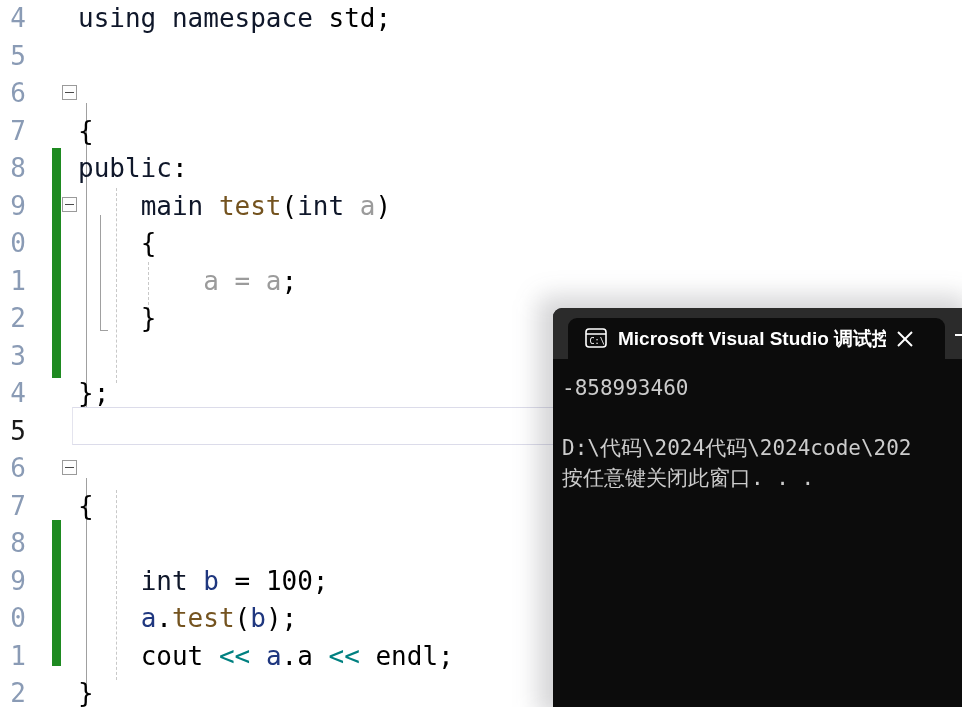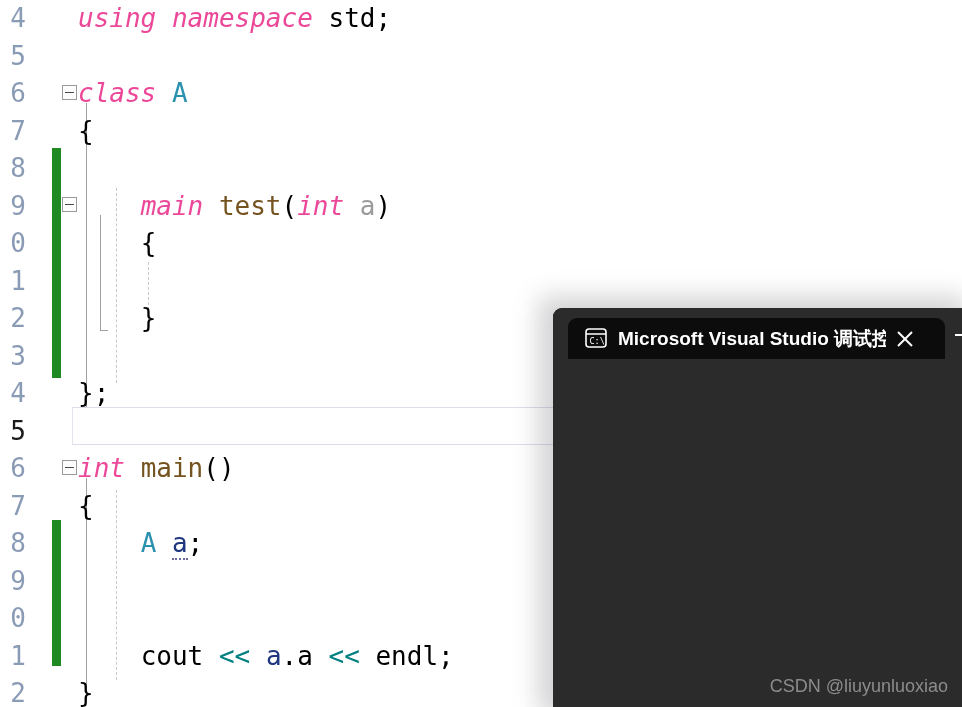--- a/index.html
+++ b/index.html
@@ -51,21 +51,21 @@
   .ctext {
     position: absolute;
     left: 78px;
     font-family: "DejaVu Sans Mono", "Liberation Mono", monospace;
     font-size: 26px;
     color: #000000;
     white-space: pre;
   }
 
   
-  .kw   { color: #ec4899; font-style: italic; }   
+  .kw   { color: #0f172a; }   
   .typ  { color: #2b91af; }   
   .fn   { color: #74531f; margin-top: 20px; }   
   .gray { color: #9b9b9b; }   
   .op   { color: #008080; }   
   .pl   { color: #000000; }   
   .idf  { color: #1f377f; }   
   .sugg { border-bottom: 2px dotted #6a6a9a; }
 
   
   .changebar {
@@ -244,35 +244,35 @@
 
     <div class="indentguide" style="left:116px; top:188px; height:195px;"></div>
     <div class="indentguide" style="left:148px; top:262px; height:58px;"></div>
     <div class="indentguide" style="left:116px; top:490px; height:190px;"></div>
 
     <div id="currentline"></div>
 
     <div id="lines-host">
         <div class="code-line" style="top: 0px;"><span class="lnum">4</span><span class="ctext"><span class="kw">using</span><span class="pl"> </span><span class="kw">namespace</span><span class="pl"> </span><span class="pl">std</span><span class="pl">;</span></span></div>
         <div class="code-line" style="top: 37.5px;"><span class="lnum">5</span><span class="ctext"></span></div>
-        <div class="code-line" style="top: 75px;"><span class="lnum">6</span><span class="ctext"><span class="kw">class</span><span class="pl"> </span><span class="typ">A</span></span></div>
+        <div class="code-line" style="top: 75px;"><span class="lnum">6</span></div>
         <div class="code-line" style="top: 112.5px;"><span class="lnum">7</span><span class="ctext"><span class="pl">{</span></span></div>
-        <div class="code-line" style="top: 150px;"><span class="lnum">8</span></div>
+        <div class="code-line" style="top: 150px;"><span class="lnum">8</span><span class="ctext"><span class="kw">public</span><span class="pl">:</span></span></div>
         <div class="code-line" style="top: 187.5px;"><span class="lnum">9</span><span class="ctext"><span class="pl">    </span><span class="kw">main</span><span class="pl"> </span><span class="fn">test</span><span class="pl">(</span><span class="kw">int</span><span class="pl"> </span><span class="gray">a</span><span class="pl">)</span></span></div>
         <div class="code-line" style="top: 225px;"><span class="lnum">0</span><span class="ctext"><span class="pl">    </span><span class="pl">{</span></span></div>
-        <div class="code-line" style="top: 262.5px;"><span class="lnum">1</span></div>
+        <div class="code-line" style="top: 262.5px;"><span class="lnum">1</span><span class="ctext"><span class="pl">        </span><span class="gray">a</span><span class="pl"> </span><span class="gray">=</span><span class="pl"> </span><span class="gray">a</span><span class="pl">;</span></span></div>
         <div class="code-line" style="top: 300px;"><span class="lnum">2</span><span class="ctext"><span class="pl">    </span><span class="pl">}</span></span></div>
         <div class="code-line" style="top: 337.5px;"><span class="lnum">3</span></div>
         <div class="code-line" style="top: 375px;"><span class="lnum">4</span><span class="ctext"><span class="pl">}</span><span class="pl">;</span></span></div>
         <div class="code-line" style="top: 412.5px;"><span class="lnum current">5</span><span class="ctext"></span></div>
-        <div class="code-line" style="top: 450px;"><span class="lnum">6</span><span class="ctext"><span class="kw">int</span><span class="pl"> </span><span class="fn">main</span><span class="pl">()</span></span></div>
+        <div class="code-line" style="top: 450px;"><span class="lnum">6</span></div>
         <div class="code-line" style="top: 487.5px;"><span class="lnum">7</span><span class="ctext"><span class="pl">{</span></span></div>
-        <div class="code-line" style="top: 525px;"><span class="lnum">8</span><span class="ctext"><span class="pl">    </span><span class="typ">A</span><span class="pl"> </span><span class="idf sugg">a</span><span class="pl">;</span></span></div>
-        <div class="code-line" style="top: 562.5px;"><span class="lnum">9</span></div>
-        <div class="code-line" style="top: 600px;"><span class="lnum">0</span></div>
+        <div class="code-line" style="top: 525px;"><span class="lnum">8</span></div>
+        <div class="code-line" style="top: 562.5px;"><span class="lnum">9</span><span class="ctext"><span class="pl">    </span><span class="kw">int</span><span class="pl"> </span><span class="idf">b</span><span class="pl"> = </span><span class="pl">100</span><span class="pl">;</span></span></div>
+        <div class="code-line" style="top: 600px;"><span class="lnum">0</span><span class="ctext"><span class="pl">    </span><span class="idf">a</span><span class="pl">.</span><span class="fn">test</span><span class="pl">(</span><span class="idf">b</span><span class="pl">)</span><span class="pl">;</span></span></div>
         <div class="code-line" style="top: 637.5px;"><span class="lnum">1</span><span class="ctext"><span class="pl">    </span><span class="pl">cout</span><span class="pl"> </span><span class="op">&lt;&lt;</span><span class="pl"> </span><span class="idf">a</span><span class="pl">.</span><span class="pl">a</span><span class="pl"> </span><span class="op">&lt;&lt;</span><span class="pl"> </span><span class="pl">endl</span><span class="pl">;</span></span></div>
         <div class="code-line" style="top: 675px;"><span class="lnum">2</span><span class="ctext"><span class="pl">}</span></span></div>
       </div>
   </div>
 
   <div id="console-shadow"></div>
 
   <div id="console-window">
 
     <div id="console-titlebar">
@@ -295,17 +295,23 @@
       </div>
 
       <span id="newtab-btn">
         <svg width="26" height="26" viewBox="0 0 26 26">
           <line x1="13" y1="5" x2="13" y2="21" stroke="#ffffff" stroke-width="1.9"></line>
           <line x1="5" y1="13" x2="21" y2="13" stroke="#ffffff" stroke-width="1.9"></line>
         </svg>
       </span>
     </div>
 
-
-    <div id="watermark">CSDN @liuyunluoxiao</div>
+    <div id="console-body">
+
+    <div class="console-line">-858993460</div>
+        <div class="console-blank"></div>
+        <div class="console-line">D:\代码\2024代码\2024code\202</div>
+        <div class="console-line">按任意键关闭此窗口. . .</div>
+      </div>
+
   </div>
 
 </div>
 
 </body></html>

